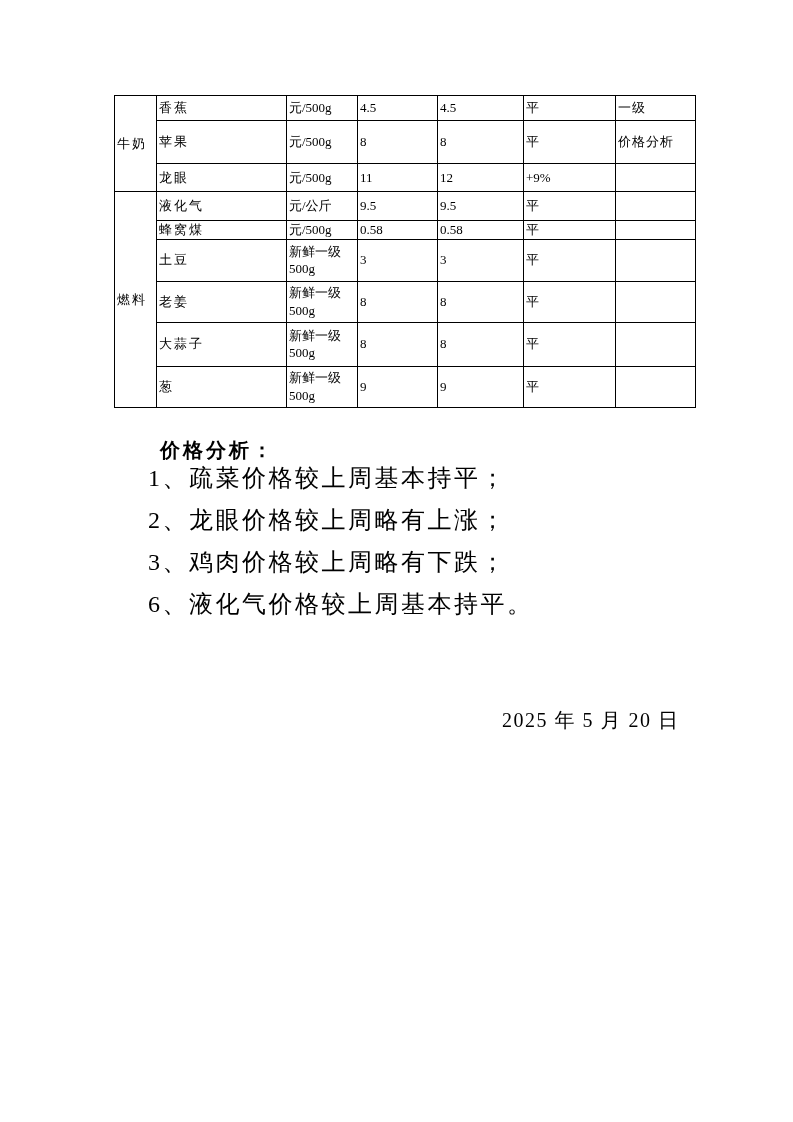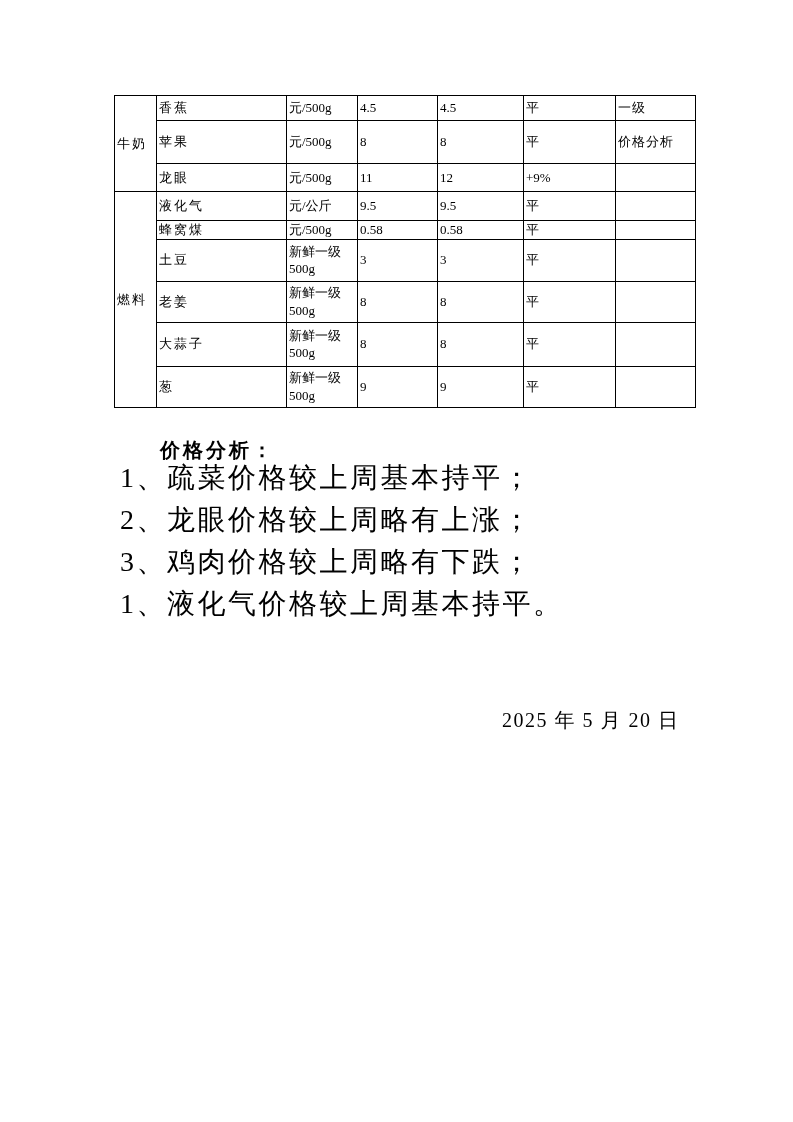--- a/index.html
+++ b/index.html
@@ -42,26 +42,27 @@
     letter-spacing: 3px;
     white-space: nowrap;
     margin-top: 28px;
   }
   .analysis-list {
     position: absolute;
     left: 120px;
     top: 467px;
   }
   .analysis-item {
-    font-size: 28px;
+    font-size: 24px;
     height: 22px;
     line-height: 22px;
     margin-bottom: 20px;
     letter-spacing: 2.5px;
     white-space: nowrap;
+    margin-left: 28px;
   }
   .doc-date {
     position: absolute;
     left: 502px;
     top: 707px;
     font-size: 20px;
     letter-spacing: 1.5px;
     white-space: nowrap;
     text-align: right;
   }
@@ -158,18 +159,18 @@
         </tr>
       </tbody>
   </table>
 
   <div class="analysis-heading">价格分析：</div>
 
   <div class="analysis-list">
       <div class="analysis-item">1、疏菜价格较上周基本持平；</div>
       <div class="analysis-item">2、龙眼价格较上周略有上涨；</div>
       <div class="analysis-item">3、鸡肉价格较上周略有下跌；</div>
-      <div class="analysis-item">1、液化气价格较上周基本持平。</div>
+      <div class="analysis-item">6、液化气价格较上周基本持平。</div>
     </div>
 
   <div class="doc-date">2025 年 5 月 20 日</div>
 
 </div>
 
 </body></html>

